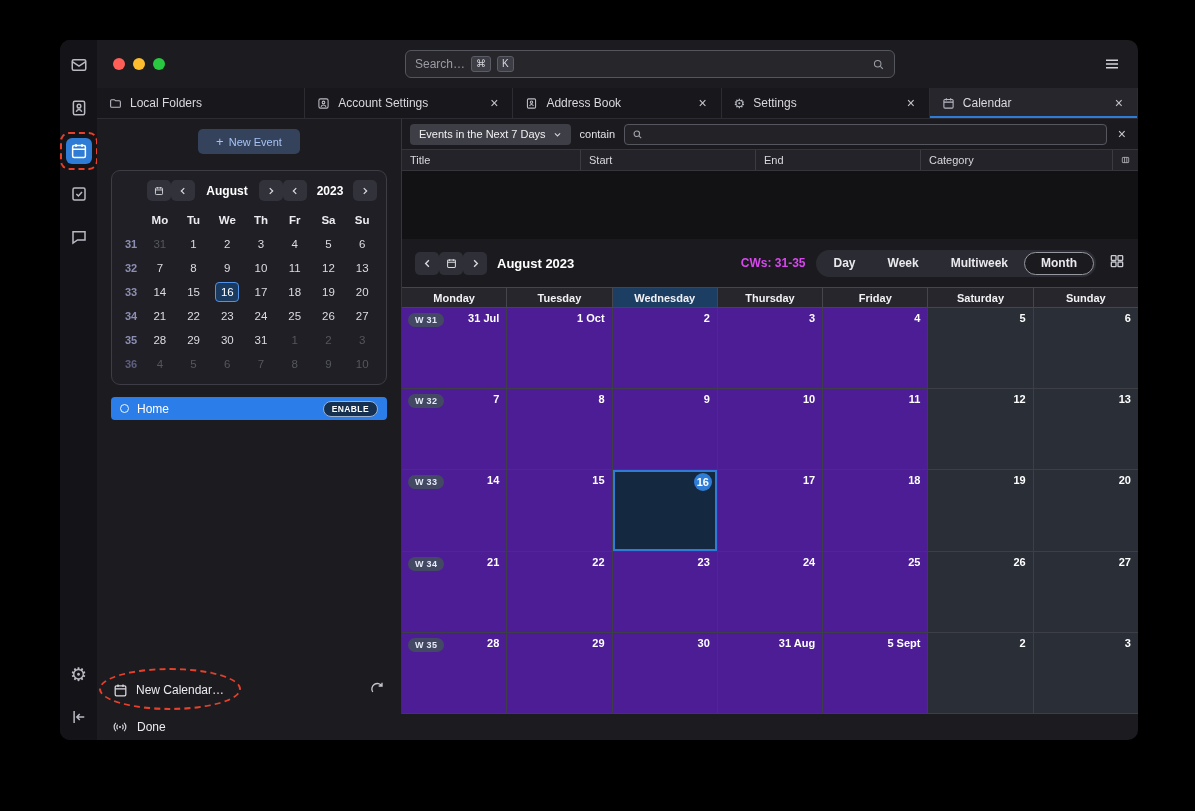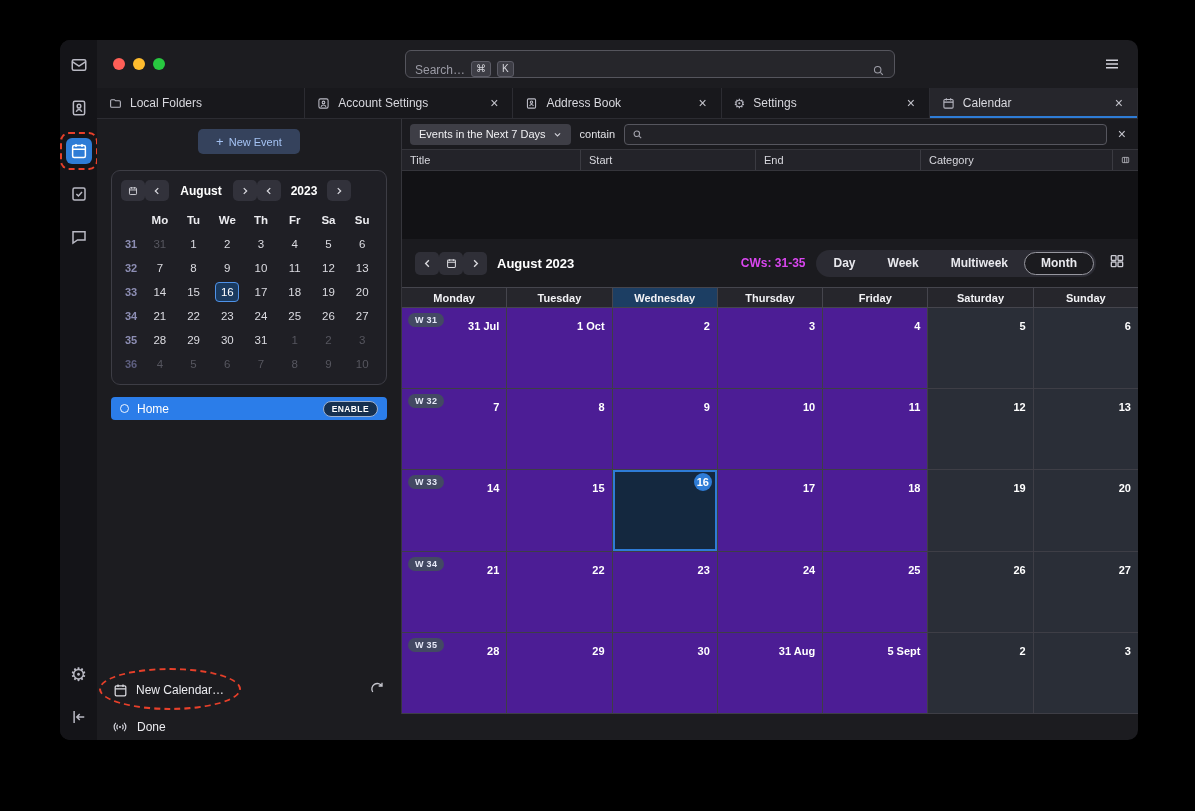--- a/index.html
+++ b/index.html
@@ -22,21 +22,21 @@
 
   .win-main { flex:1; display:flex; flex-direction:column; min-width:0; }
 
   
   .titlebar { height:48px; position:relative; display:flex; align-items:center; padding:0 16px; flex-shrink:0; }
   .traffic { display:flex; gap:8px; }
   .dot { width:12px; height:12px; border-radius:50%; }
   .dot.red{background:#ff5f57}.dot.yellow{background:#febc2e}.dot.green{background:#28c840}
   .searchbar { position:absolute; left:308px; top:10px; width:490px; height:28px;
                background:#26262b; border:1px solid #55555d; border-radius:6px;
-               display:flex; align-items:flex-end; gap:6px; padding:0 9px;
+               display:flex; align-items:center; gap:6px; padding:0 9px;
                color:#9b9ba5; font-size:12px; }
   .key-badge { background:#3d3d45; border:1px solid #5c5c66; border-radius:3px; padding:0px 4px;
                font-size:10px; line-height:14px; color:#d6d6dc; }
   .sb-spacer { flex:1; }
   .hamburger { position:absolute; right:16px; top:14px; width:20px; height:20px; color:#d2d2da;
                display:flex; align-items:center; justify-content:center; }
 
   
   .tabbar { height:31px; display:flex; background:#18181c; border-bottom:1px solid #2c2c32; flex-shrink:0; }
   .tab { flex:1; min-width:0; display:flex; align-items:center; gap:8px; padding:0 12px;
@@ -51,21 +51,21 @@
   .content { flex:1; display:flex; min-height:0; }
 
   
   .sidebar { width:304px; flex-shrink:0; display:flex; flex-direction:column; background:#1c1c20; position:relative; }
   .new-event-row { padding:10px 0 2px; display:flex; justify-content:center; }
   .new-event-btn { width:102px; height:25px; background:#35425c; color:#a5c3f4; font-size:11px;
                    border-radius:5px; display:flex; align-items:center; justify-content:center; gap:5px; }
   .new-event-btn .plus { font-size:13px; }
 
   .mini-cal { margin:14px 14px 0; border:1px solid #3d3d45; border-radius:9px; padding:9px 7px 10px; background:#1f1f25; }
-  .mini-nav { display:flex; align-items:center; justify-content:flex-start; padding:0 2px; }
+  .mini-nav { display:flex; align-items:center; justify-content:flex-end; padding:0 2px; }
   .mini-btn { width:24px; height:21px; background:#32323b; border-radius:5px;
               display:flex; align-items:center; justify-content:center; color:#d8d8de; }
   .mini-btn svg { width:10px; height:10px; }
   .mini-group { display:flex; align-items:center; gap:3px; }
   .mini-month { width:58px; text-align:center; font-size:12px; font-weight:bold; color:#fff; }
   .mini-year { width:40px; text-align:center; font-size:12px; font-weight:bold; color:#fff; }
 
   .mini-grid { display:grid; grid-template-columns:24px repeat(7,1fr); row-gap:4px;
                margin-top:9px; justify-items:center; align-items:center; font-size:11.5px; }
   .mc-h { font-weight:bold; color:#ececf0; height:19px; display:flex; align-items:center; }
@@ -135,21 +135,21 @@
   .month-head { display:flex; height:20px; flex-shrink:0; }
   .mh-cell { flex:1; background:#26262c; border-right:1px solid #45454d; border-bottom:1px solid #45454d;
              display:flex; align-items:center; justify-content:center; font-size:11px; font-weight:bold; color:#f2f2f5; }
   .mh-cell:last-child { border-right:none; }
   .mh-cell.hl { background:#1c3e63; }
   .month-body { flex:1; display:flex; flex-direction:column; min-height:0; }
   .month-row { flex:1; display:flex; min-height:0; }
   .m-cell { flex:1; position:relative; background:#4c1d95; border-right:1px solid #3e3e46; border-bottom:1px solid #3e3e46; }
   .m-cell:last-child { border-right:none; }
   .m-cell.weekend { background:#2a2e37; }
-  .daynum { position:absolute; top:12px; right:7px; font-size:11px; font-weight:bold; color:#fff; white-space:nowrap; }
+  .daynum { position:absolute; top:4px; right:7px; font-size:11px; font-weight:bold; color:#fff; white-space:nowrap; }
   .week-badge { position:absolute; top:5px; left:6px; background:#434963; color:#e7eaf8;
                 font-size:9px; font-weight:bold; padding:2px 7px; border-radius:9px; letter-spacing:.3px; }
   .m-cell.today { background:#14283f; box-shadow:inset 0 0 0 2px #2e7cd6; }
   .m-cell.today .daynum { top:3px; right:5px; width:18px; height:18px; background:#2e7cd6;
                           border-radius:50%; display:flex; align-items:center; justify-content:center; }
 
   
   .statusbar { height:26px; display:flex; align-items:center; gap:9px; padding:0 15px; flex-shrink:0; color:#ececf0; font-size:12px; }
   .statusbar svg { width:16px; height:16px; color:#d2d2da; }
 </style>

